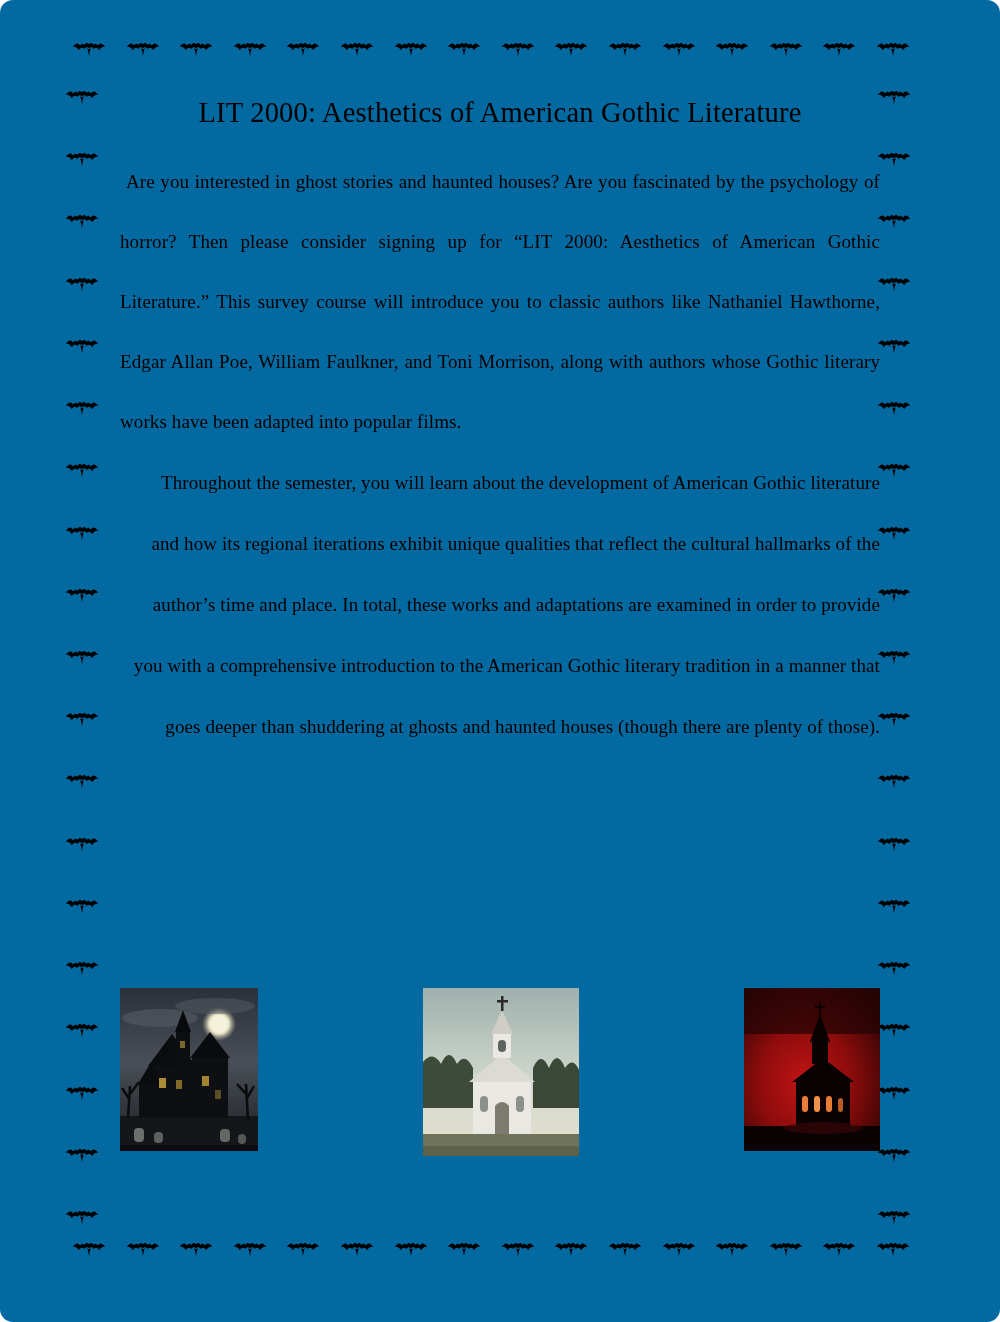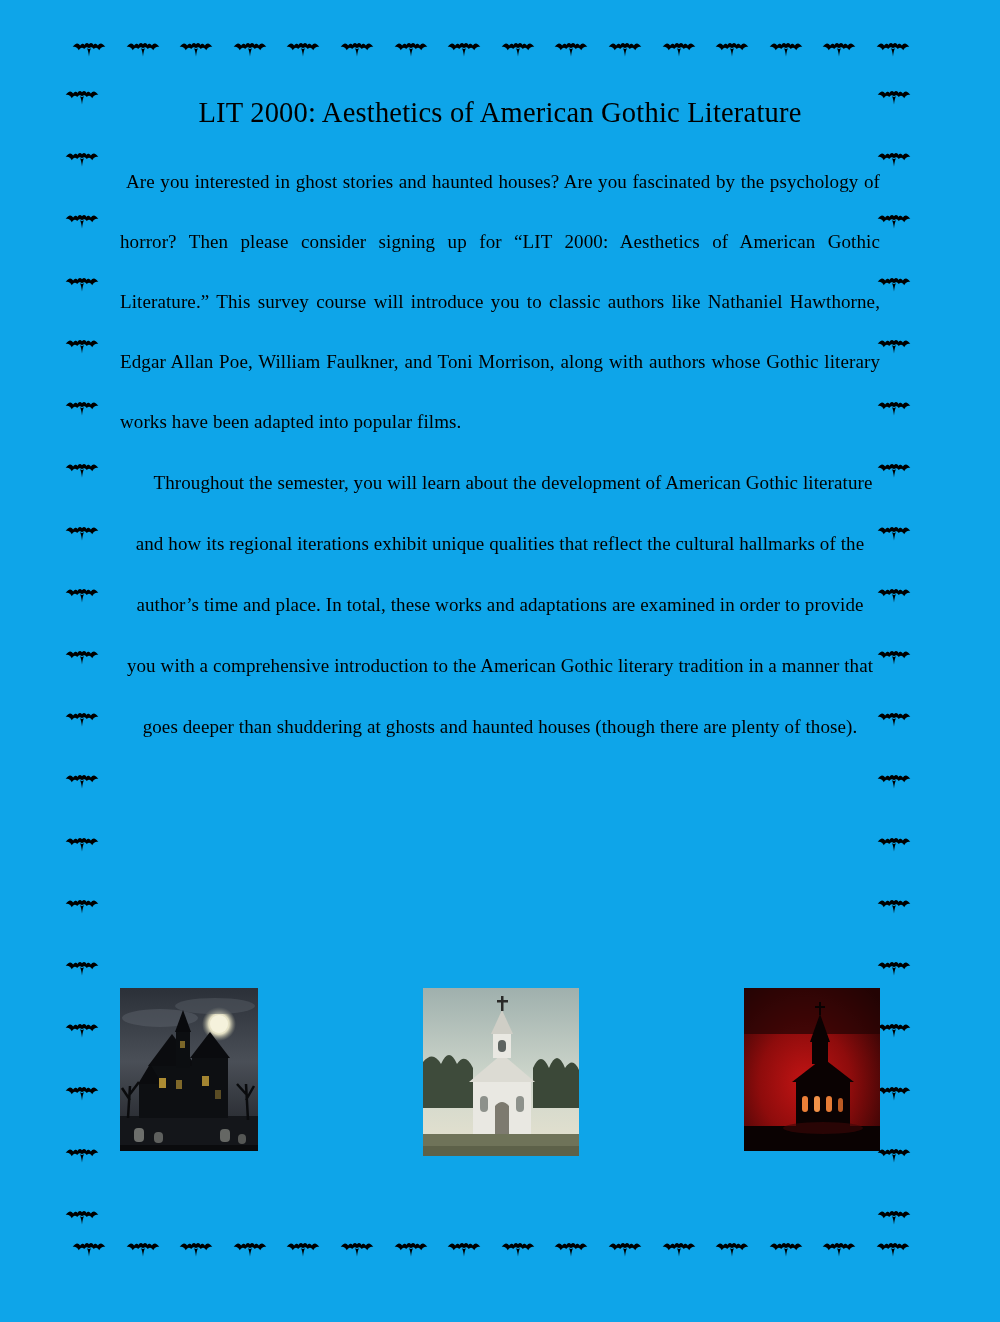--- a/index.html
+++ b/index.html
@@ -14,21 +14,22 @@
     color: #000000;
     position: relative;
     overflow: hidden;
   }
 
   .page {
     position: absolute;
     left: 0; top: 0;
     width: 1000px;
     height: 1322px;
-    background: #0ea5e9;
+    background: #0369a1;
+    border-radius: 13px;
   }
 
   
   .bat-row {
     position: absolute;
     display: flex;
     justify-content: space-between;
     align-items: center;
   }
   .bat-row.top  { left: 72px; top: 40px;  width: 838px; }
@@ -73,21 +74,21 @@
     margin: 0;
     font-size: 19px;
     line-height: 60px;
     text-align: justify;
     text-justify: inter-word;
     letter-spacing: 0.1px;
   }
   p.body.first { text-indent: 6px; }
   p.body.second {
     text-indent: 26px;
-    text-align: center;
+    text-align: right;
     line-height: 61px;
   }
 
   
   .images {
     position: absolute;
     left: 120px;
     top: 988px;
     width: 760px;
     height: 168px;

